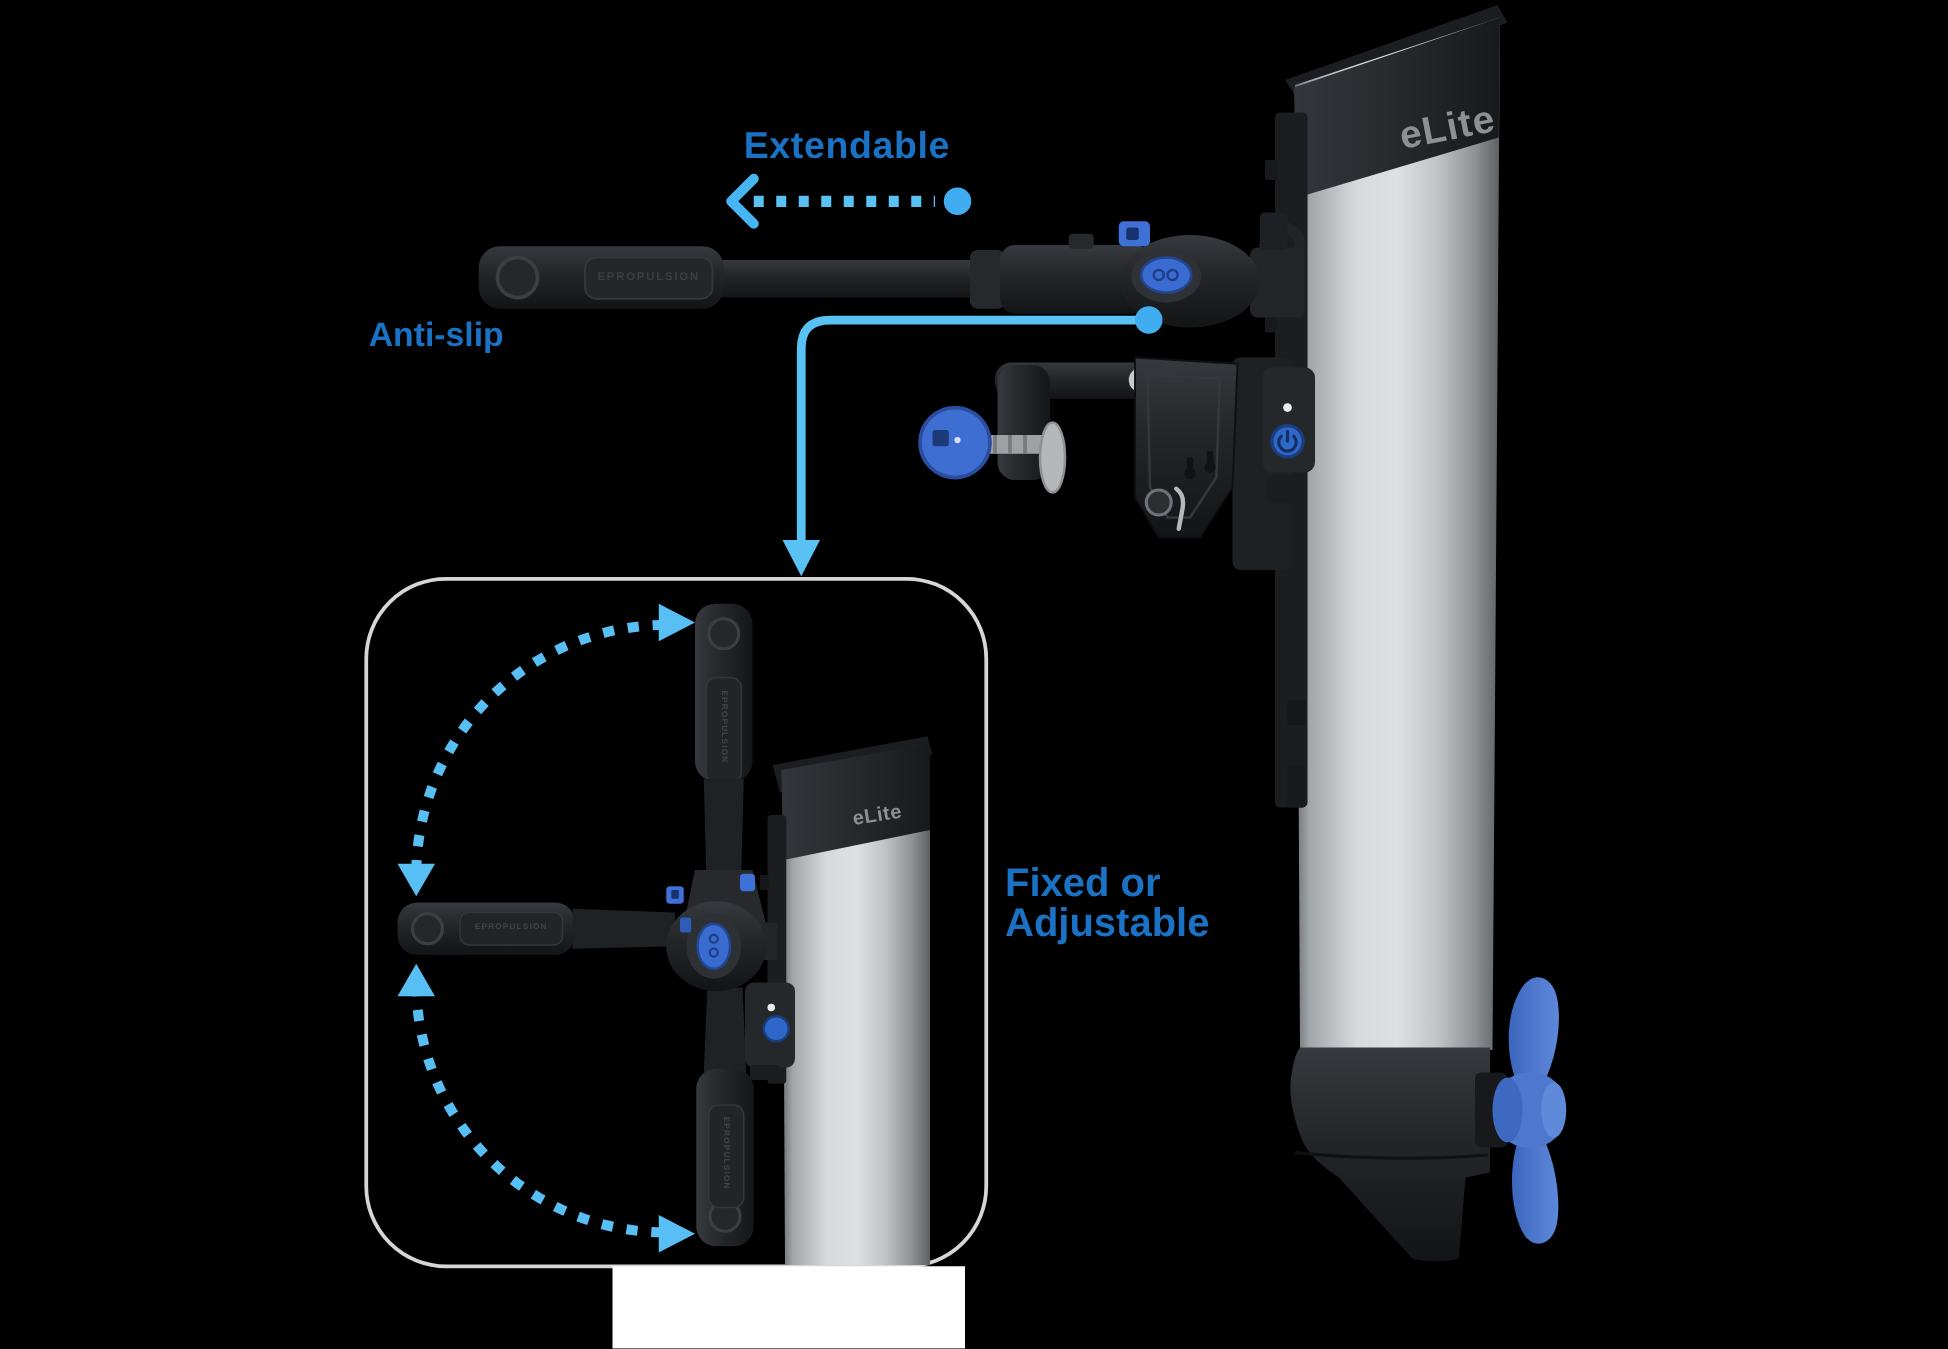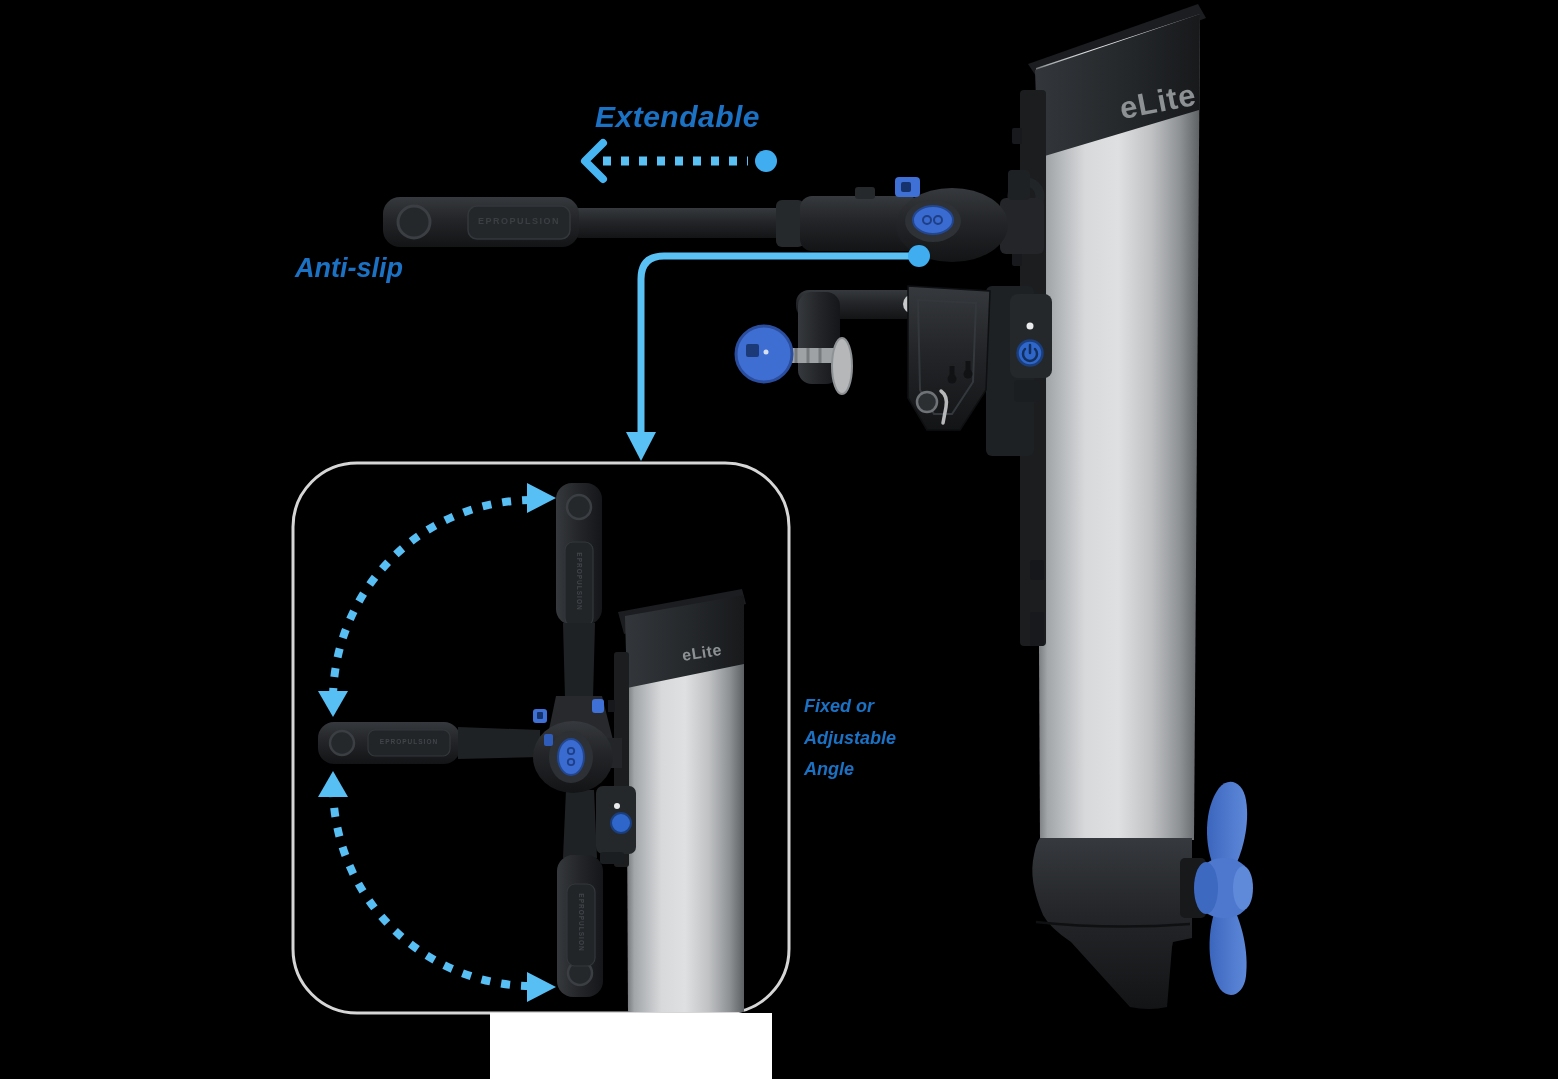--- a/index.html
+++ b/index.html
@@ -1,22 +1,22 @@
 <!DOCTYPE html>
 <html><head>
 <meta charset="utf-8">
 <style>
   html,body{margin:0;padding:0;background:#000;}
   .stage{position:relative;width:1558px;height:1079px;background:#000;overflow:hidden;
          font-family:"Liberation Sans",sans-serif;}
   .stage svg{position:absolute;left:0;top:0;}
-  .label{position:absolute;color:#1b72c4;font-weight:700;font-style:italic;}
+  .label{position:absolute;color:#1b72c4;font-weight:700;}
   .label-extendable{left:520px;top:100px;width:315px;text-align:center;font-size:30px;letter-spacing:.5px;}
   .label-antislip{left:295px;top:253px;width:270px;font-size:27px;line-height:31px;}
-  .label-angle{left:804px;top:691px;width:240px;text-align:left;font-size:18px;line-height:31.5px;}
+  .label-angle{left:804px;top:691px;width:240px;text-align:left;font-size:32px;line-height:31.5px;}
   .label .line{display:block;}
   .logo{position:absolute;color:#8e9194;font-weight:800;text-align:center;letter-spacing:1px;}
   .logo-main{left:1108px;top:84px;width:100px;font-size:31px;transform:rotate(-11deg);}
   .logo-inset{left:670px;top:644px;width:64px;font-size:16px;transform:rotate(-9deg);letter-spacing:.5px;}
   .emboss{position:absolute;color:#3b3f43;font-weight:700;text-align:center;white-space:nowrap;}
   .emboss-main{left:470px;top:216px;width:98px;font-size:9px;letter-spacing:1.5px;}
   .emboss-inset-h{left:368px;top:738px;width:82px;font-size:6.5px;letter-spacing:1px;color:#41454a;}
   .emboss-inset-up{left:539px;top:578px;width:80px;font-size:6.5px;letter-spacing:1px;color:#41454a;transform:rotate(90deg);}
   .emboss-inset-down{left:541px;top:919px;width:80px;font-size:6.5px;letter-spacing:1px;color:#41454a;transform:rotate(90deg);}
   .white-block{position:absolute;left:490px;top:1013px;width:282px;height:66px;background:#ffffff;}
@@ -199,21 +199,20 @@
 
   <div class="label label-extendable">Extendable</div>
 
   <div class="label label-antislip">
     <span class="line">Anti-slip</span>
   </div>
 
   <div class="label label-angle">
     <span class="line">Fixed or</span>
     <span class="line">Adjustable</span>
-    <span class="line">Angle</span>
   </div>
 
   <div class="logo logo-main">eLite</div>
   <div class="logo logo-inset">eLite</div>
 
   <div class="emboss emboss-main">EPROPULSION</div>
   <div class="emboss emboss-inset-h">EPROPULSION</div>
   <div class="emboss emboss-inset-up">EPROPULSION</div>
   <div class="emboss emboss-inset-down">EPROPULSION</div>
 

